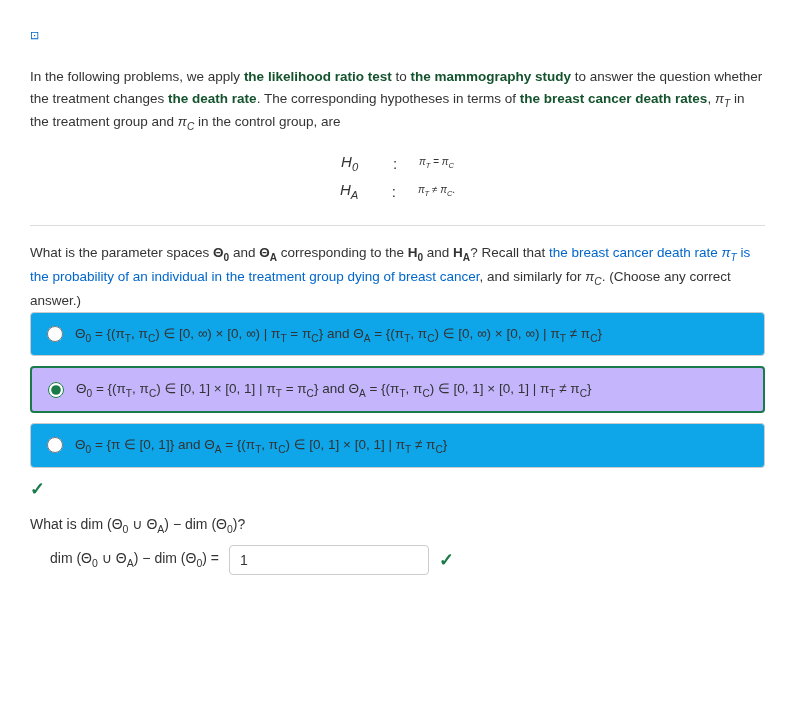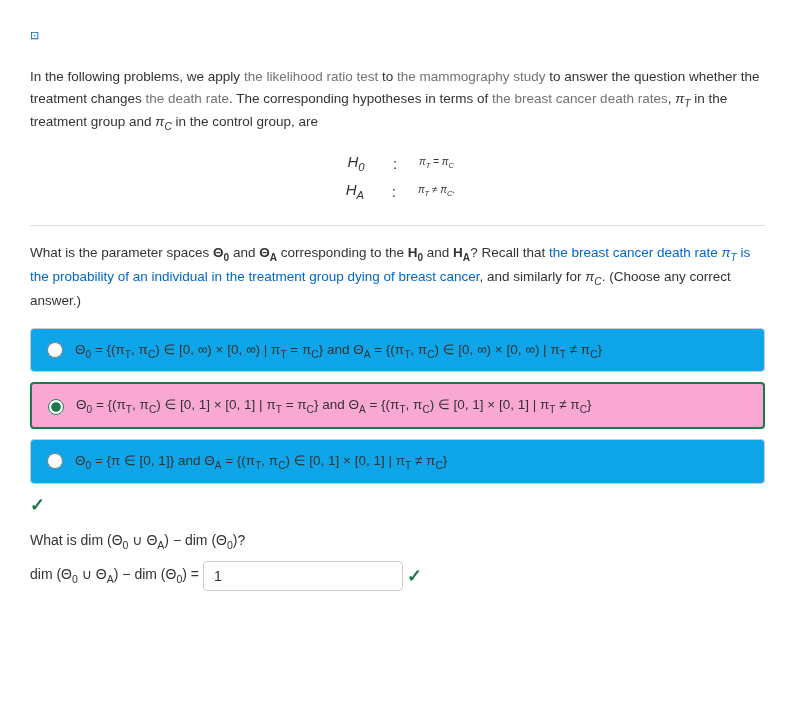--- a/index.html
+++ b/index.html
@@ -35,38 +35,39 @@
       font-size: 13px;
       margin-bottom: 6px;
     }
     .intro-text {
       font-size: 13.5px;
       line-height: 1.6;
       color: #333;
       margin-bottom: 16px;
     }
     .intro-text a, .intro-text .highlight {
-      color: #737373;
+      color: #14532d;
+      font-weight: bold;
     }
     .math-block {
       text-align: center;
       margin: 18px 0 24px 0;
       font-size: 15px;
     }
     .math-line {
       display: flex;
       align-items: center;
       justify-content: center;
       gap: 18px;
       margin-bottom: 8px;
     }
     .math-label {
       font-style: italic;
       min-width: 30px;
-      text-align: center;
+      text-align: left;
     }
     .math-colon {
       min-width: 12px;
     }
     .math-eq {
       font-size: 10px;
     }
     .divider {
       border: none;
       border-top: 1px solid #ddd;
@@ -79,40 +80,39 @@
       margin-bottom: 4px;
     }
     .points-label {
       font-size: 12px;
       color: #666;
       margin-bottom: 12px;
     }
     .question-text {
       font-size: 13.5px;
       line-height: 1.6;
-      margin-bottom: 16px;
+      margin-bottom: 0;
     }
     .question-text .highlight {
       color: #0066cc;
     }
     .option-box {
       border: 1px solid #ccc;
       border-radius: 4px;
       padding: 12px 16px;
       margin-bottom: 10px;
       display: flex;
       align-items: center;
       gap: 12px;
       font-size: 13.5px;
       background: #0ea5e9;
     }
     .option-box.selected {
       border: 2px solid #1a7a4a;
-      background: #f9a8d4;
-      align-items: flex-end;
+      background: #c4b5fd;
     }
     .option-box input[type="radio"] {
       accent-color: #1a7a4a;
       width: 16px;
       height: 16px;
       flex-shrink: 0;
     }
     .option-math {
       font-size: 13.5px;
     }
@@ -124,22 +124,23 @@
       margin-bottom: 16px;
     }
     .dim-question {
       font-size: 14px;
       margin-bottom: 10px;
       margin-top: 6px;
     }
     .dim-answer-row {
       display: flex;
       align-items: center;
-      gap: 4px;
-      font-size: 14px;
+      gap: 10px;
+      font-size: 14px;
+      margin-left: 20px;
     }
     .dim-input {
       border: 1px solid #ccc;
       border-radius: 4px;
       padding: 6px 10px;
       font-size: 14px;
       width: 200px;
       color: #333;
     }
     .dim-check {

